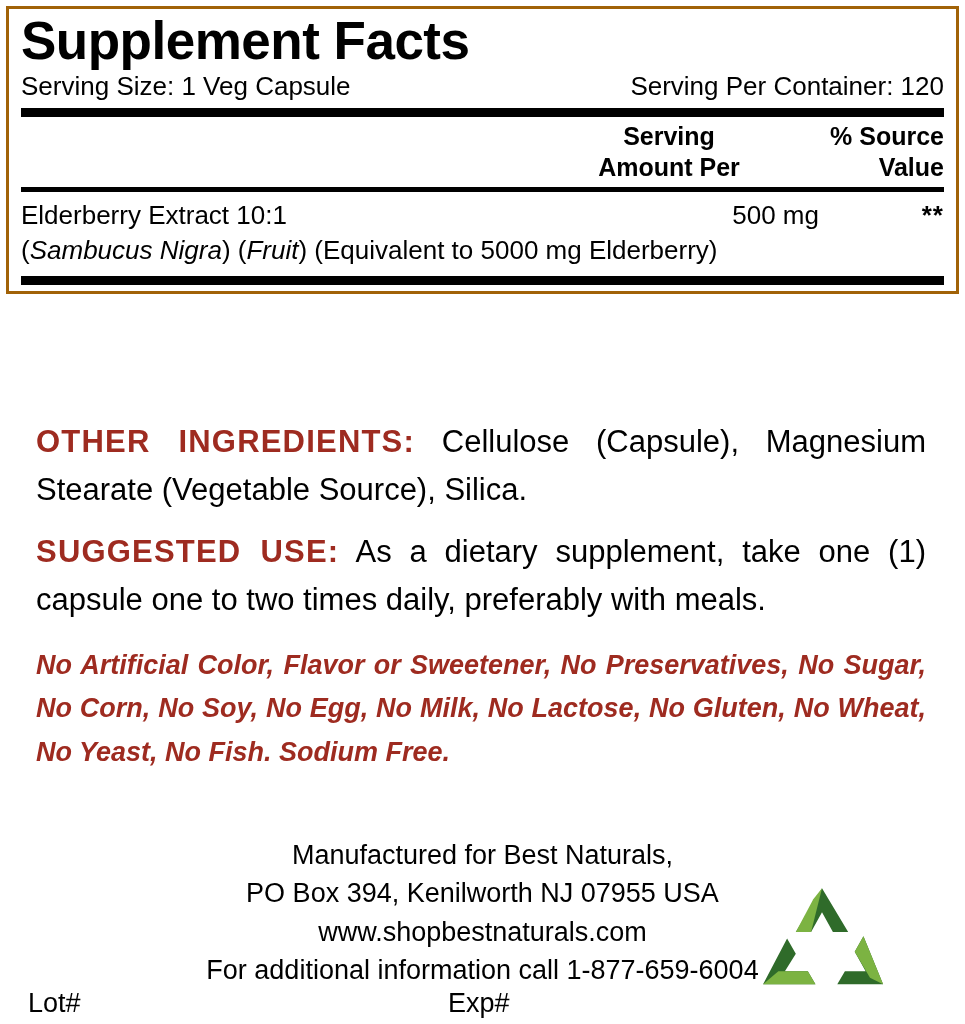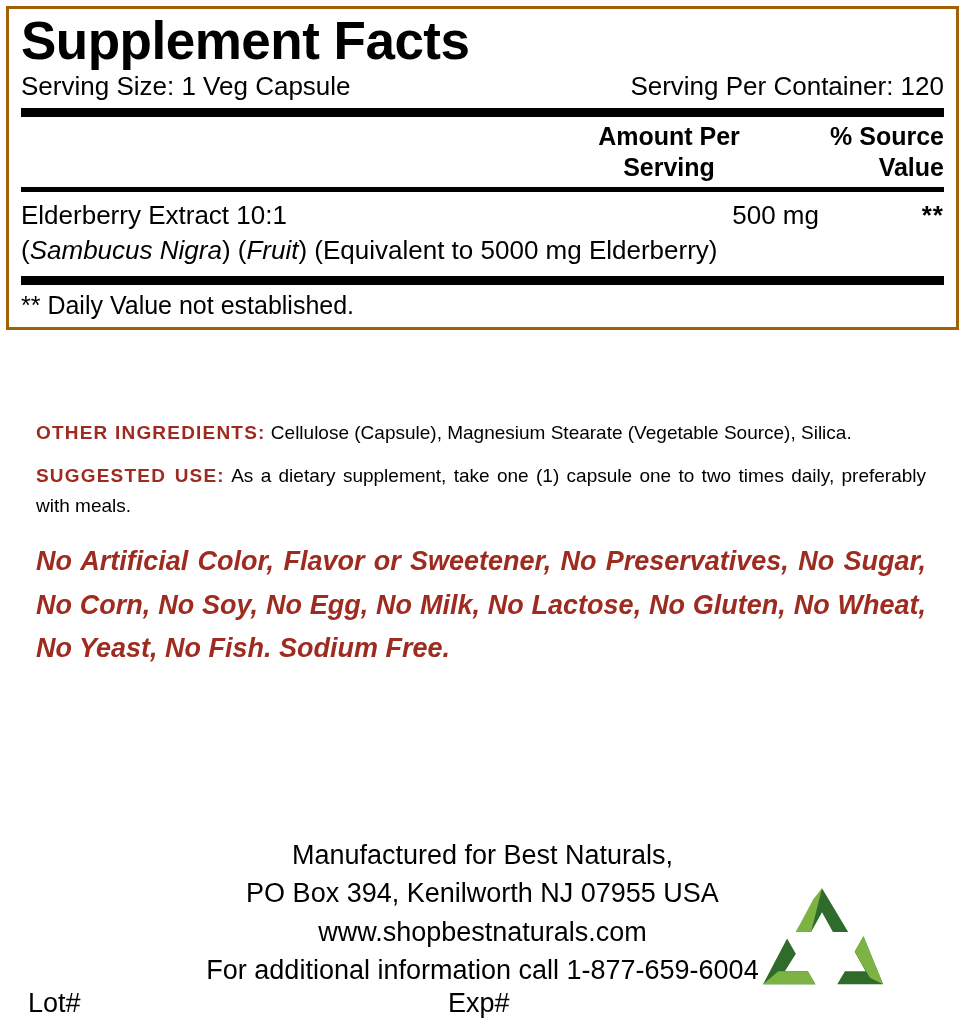--- a/index.html
+++ b/index.html
@@ -116,21 +116,21 @@
 
   
   .body-copy {
     position: absolute;
     left: 36px;
     top: 418px;
     width: 890px;
   }
 
   .para {
-    font-size: 19px;
+    font-size: 31px;
     line-height: 1.55;
     text-align: justify;
     margin: 0 0 14px 0;
   }
   .para:last-child { margin-bottom: 0; }
 
   .heading-red {
     color: #9e2b20;
     font-weight: bold;
     letter-spacing: 1.2px;
@@ -187,43 +187,42 @@
 
     <div class="serving-row">
       <span>Serving Size: 1 Veg Capsule</span>
       <span>Serving Per Container: 120</span>
     </div>
 
     <div class="rule-thick"></div>
 
     <div class="amount-head">
       <div class="col-amount">
+        <div>Serving</div>
         <div>Amount Per</div>
-        <div>Serving</div>
       </div>
       <div class="col-dv">
         <div>% Source</div>
         <div>Value</div>
       </div>
     </div>
 
     <div class="rule-medium"></div>
 
     <div class="ingredient-block">
       <div class="ing-line1">
         <span class="ing-name">Elderberry Extract 10:1</span>
         <span class="ing-amount">500 mg</span>
         <span class="ing-dv">**</span>
       </div>
       <div class="ing-line2">(<i>Sambucus Nigra</i>) (<i>Fruit</i>) (Equivalent to 5000 mg Elderberry)</div>
     </div>
 
     <div class="rule-thick"></div>
 
-    <div class="footnote">** Daily Value not established.</div>
   </div>
 
   <div class="body-copy">
     <p class="para">
       <span class="heading-red">OTHER INGREDIENTS:</span>
       <span>Cellulose (Capsule), Magnesium Stearate (Vegetable Source), Silica.</span>
     </p>
 
     <p class="para">
       <span class="heading-red">SUGGESTED USE:</span>

